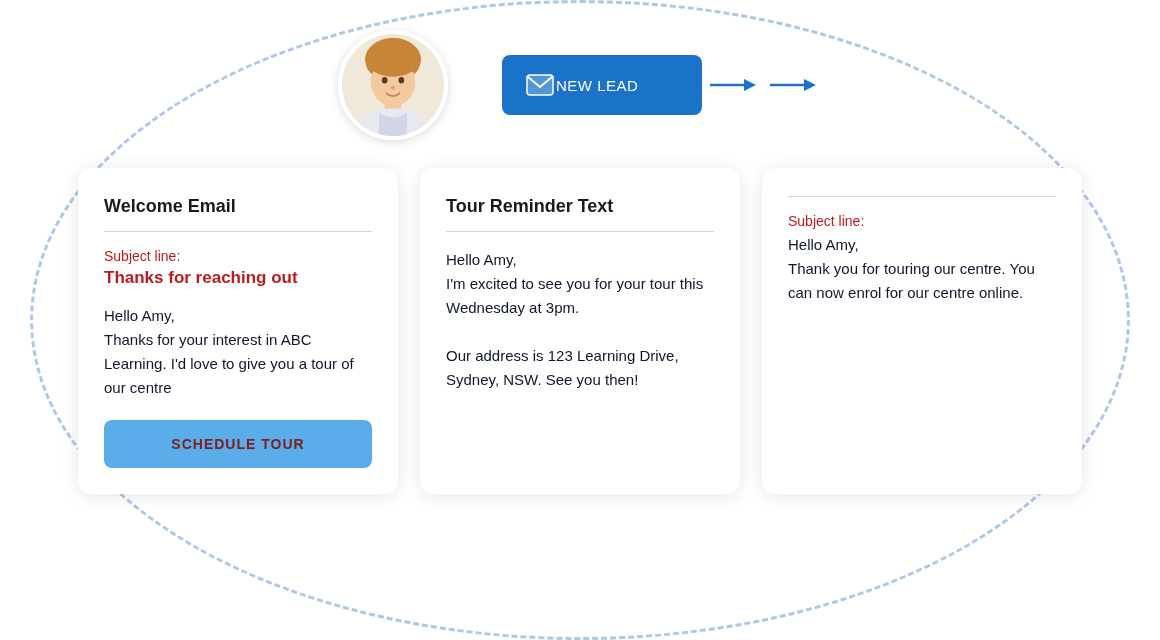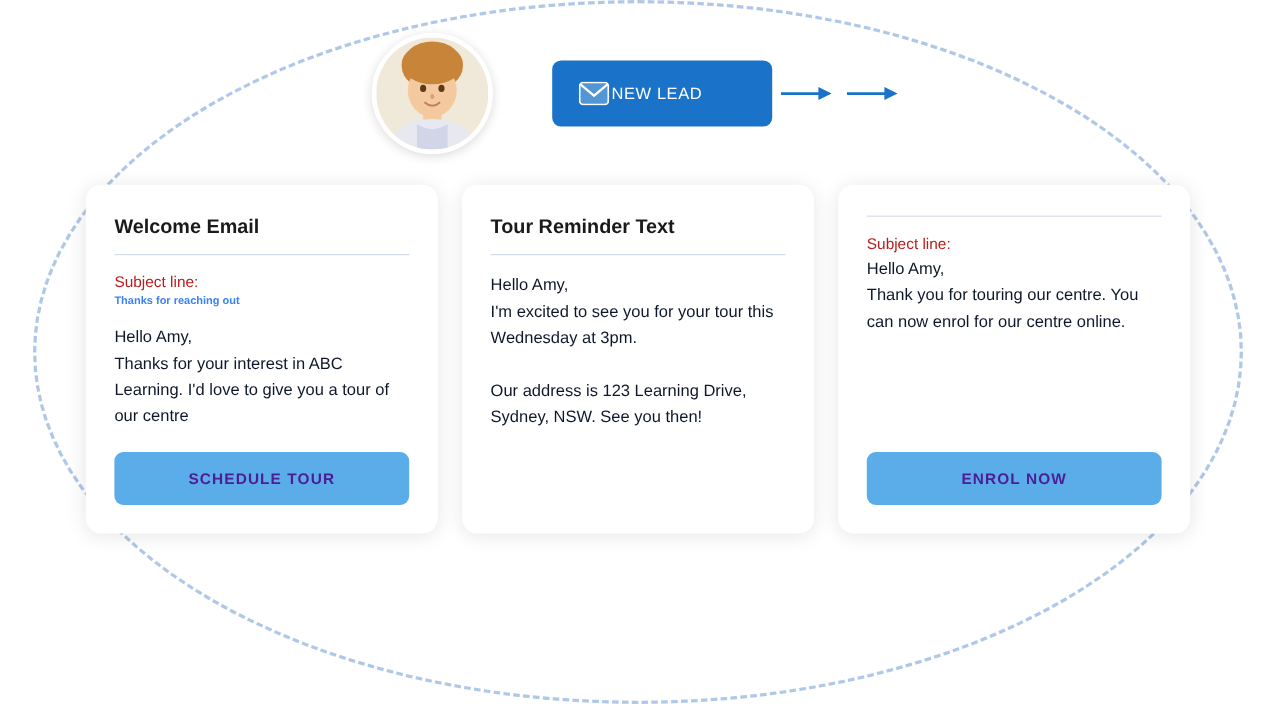--- a/index.html
+++ b/index.html
@@ -128,37 +128,37 @@
       margin-bottom: 16px;
     }
 
     .subject-label {
       color: #b91c1c;
       font-size: 14px;
       margin-bottom: 4px;
     }
 
     .subject-value {
-      color: #3b82f6;
-      font-size: 10px;
+      color: #b91c1c;
+      font-size: 17px;
       font-weight: 700;
       margin-bottom: 16px;
     }
 
     .card-body-text {
       color: #0f172a;
       font-size: 15px;
       line-height: 1.6;
       flex: 1;
       margin-bottom: 20px;
     }
 
     .card-btn {
       background: #5aade8;
-      color: #4c1d95;
+      color: #7f1d1d;
       border: none;
       border-radius: 8px;
       padding: 16px 0;
       font-size: 14px;
       font-weight: 700;
       letter-spacing: 1px;
       text-transform: uppercase;
       cursor: pointer;
       width: 100%;
       text-align: center;
@@ -241,18 +241,17 @@
     <div class="card">
       <div class="card-title">Tour Reminder Text</div>
       <hr class="card-divider">
       <div class="card-body-text">Hello Amy,<br>I'm excited to see you for your tour this Wednesday at 3pm.<br><br>Our address is 123 Learning Drive, Sydney, NSW. See you then!</div>
     </div>
 
     <div class="card">
       <hr class="card-divider">
       <div class="subject-label">Subject line:</div>
       <div class="card-body-text">Hello Amy,<br>Thank you for touring our centre. You can now enrol for our centre online.</div>
-      <button class="card-btn">ENROL NOW</button>
     </div>
 
   </div>
 
 </div>
 
 </body></html>

